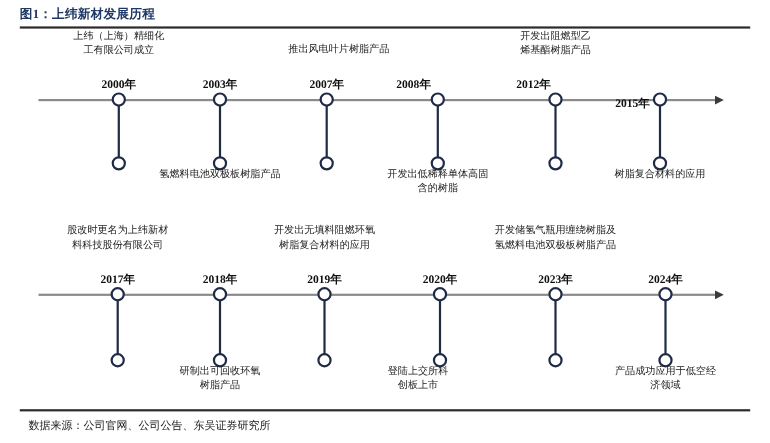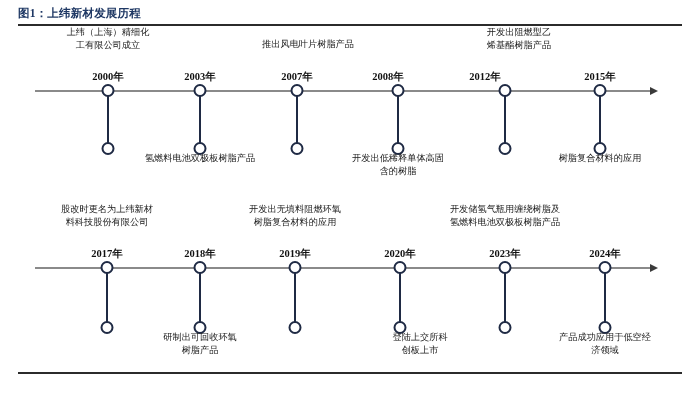--- a/index.html
+++ b/index.html
@@ -124,35 +124,35 @@
           <div class="note note-below" style="left: 200px; top: 122px;">氢燃料电池双极板树脂产品</div>
         </div>
         <div class="node">
           <div class="year" style="left: 297px;">2007年</div>
           <div class="stem" style="left: 297px; top: 66px; height: 52px;"></div>
           <div class="circ circ-top" style="left: 297px; top: 53.5px;"></div>
           <div class="circ circ-bot" style="left: 297px; top: 112px;"></div>
           <div class="note note-above" style="left: 308px; top: 8px;">推出风电叶片树脂产品</div>
         </div>
         <div class="node">
-          <div class="year" style="left: 388px;">2008年</div>
+          <div class="year" style="left: 376px;">2008年</div>
           <div class="stem" style="left: 398px; top: 66px; height: 52px;"></div>
           <div class="circ circ-top" style="left: 398px; top: 53.5px;"></div>
           <div class="circ circ-bot" style="left: 398px; top: 112px;"></div>
           <div class="note note-below" style="left: 398px; top: 122px;">开发出低稀释单体高固<br>含的树脂</div>
         </div>
         <div class="node">
           <div class="year" style="left: 485px;">2012年</div>
           <div class="stem" style="left: 505px; top: 66px; height: 52px;"></div>
           <div class="circ circ-top" style="left: 505px; top: 53.5px;"></div>
           <div class="circ circ-bot" style="left: 505px; top: 112px;"></div>
-          <div class="note note-above" style="left: 519px; top: -4px;">开发出阻燃型乙<br>烯基酯树脂产品</div>
-        </div>
-        <div class="node">
-          <div class="year" style="left: 600px;">2015年</div>
+          <div class="note note-above" style="left: 505px; top: -4px;">开发出阻燃型乙<br>烯基酯树脂产品</div>
+        </div>
+        <div class="node">
+          <div class="year" style="left: 575px; margin-top: 17px;">2015年</div>
           <div class="stem" style="left: 600px; top: 66px; height: 52px;"></div>
           <div class="circ circ-top" style="left: 600px; top: 53.5px;"></div>
           <div class="circ circ-bot" style="left: 600px; top: 112px;"></div>
           <div class="note note-below" style="left: 600px; top: 122px;">树脂复合材料的应用</div>
         </div>
       </div>
   </div>
 
   <div class="row row2">
     <div class="axis"></div>
@@ -177,34 +177,35 @@
           <div class="stem" style="left: 295px; top: 68px; height: 54px;"></div>
           <div class="circ circ-top" style="left: 295px; top: 55.5px;"></div>
           <div class="circ circ-bot" style="left: 295px; top: 116px;"></div>
           <div class="note note-above" style="left: 295px; top: -2px;">开发出无填料阻燃环氧<br>树脂复合材料的应用</div>
         </div>
         <div class="node">
           <div class="year" style="left: 400px; text-align: center;">2020年</div>
           <div class="stem" style="left: 400px; top: 68px; height: 54px;"></div>
           <div class="circ circ-top" style="left: 400px; top: 55.5px;"></div>
           <div class="circ circ-bot" style="left: 400px; top: 116px;"></div>
-          <div class="note note-below" style="left: 420px; top: 126px;">登陆上交所科<br>创板上市</div>
+          <div class="note note-below" style="left: 380px; top: 126px;">登陆上交所科<br>创板上市</div>
         </div>
         <div class="node">
           <div class="year" style="left: 505px;">2023年</div>
           <div class="stem" style="left: 505px; top: 68px; height: 54px;"></div>
           <div class="circ circ-top" style="left: 505px; top: 55.5px;"></div>
           <div class="circ circ-bot" style="left: 505px; top: 116px;"></div>
           <div class="note note-above" style="left: 505px; top: -2px;">开发储氢气瓶用缠绕树脂及<br>氢燃料电池双极板树脂产品</div>
         </div>
         <div class="node">
           <div class="year" style="left: 605px;">2024年</div>
           <div class="stem" style="left: 605px; top: 68px; height: 54px;"></div>
           <div class="circ circ-top" style="left: 605px; top: 55.5px;"></div>
           <div class="circ circ-bot" style="left: 605px; top: 116px;"></div>
           <div class="note note-below" style="left: 605px; top: 126px;">产品成功应用于低空经<br>济领域</div>
         </div>
       </div>
   </div>
 
   <div class="footer-rule"></div>
+  <div class="footer-text">数据来源：公司官网、公司公告、东吴证券研究所</div>
 
 </div>
 
 </body></html>

